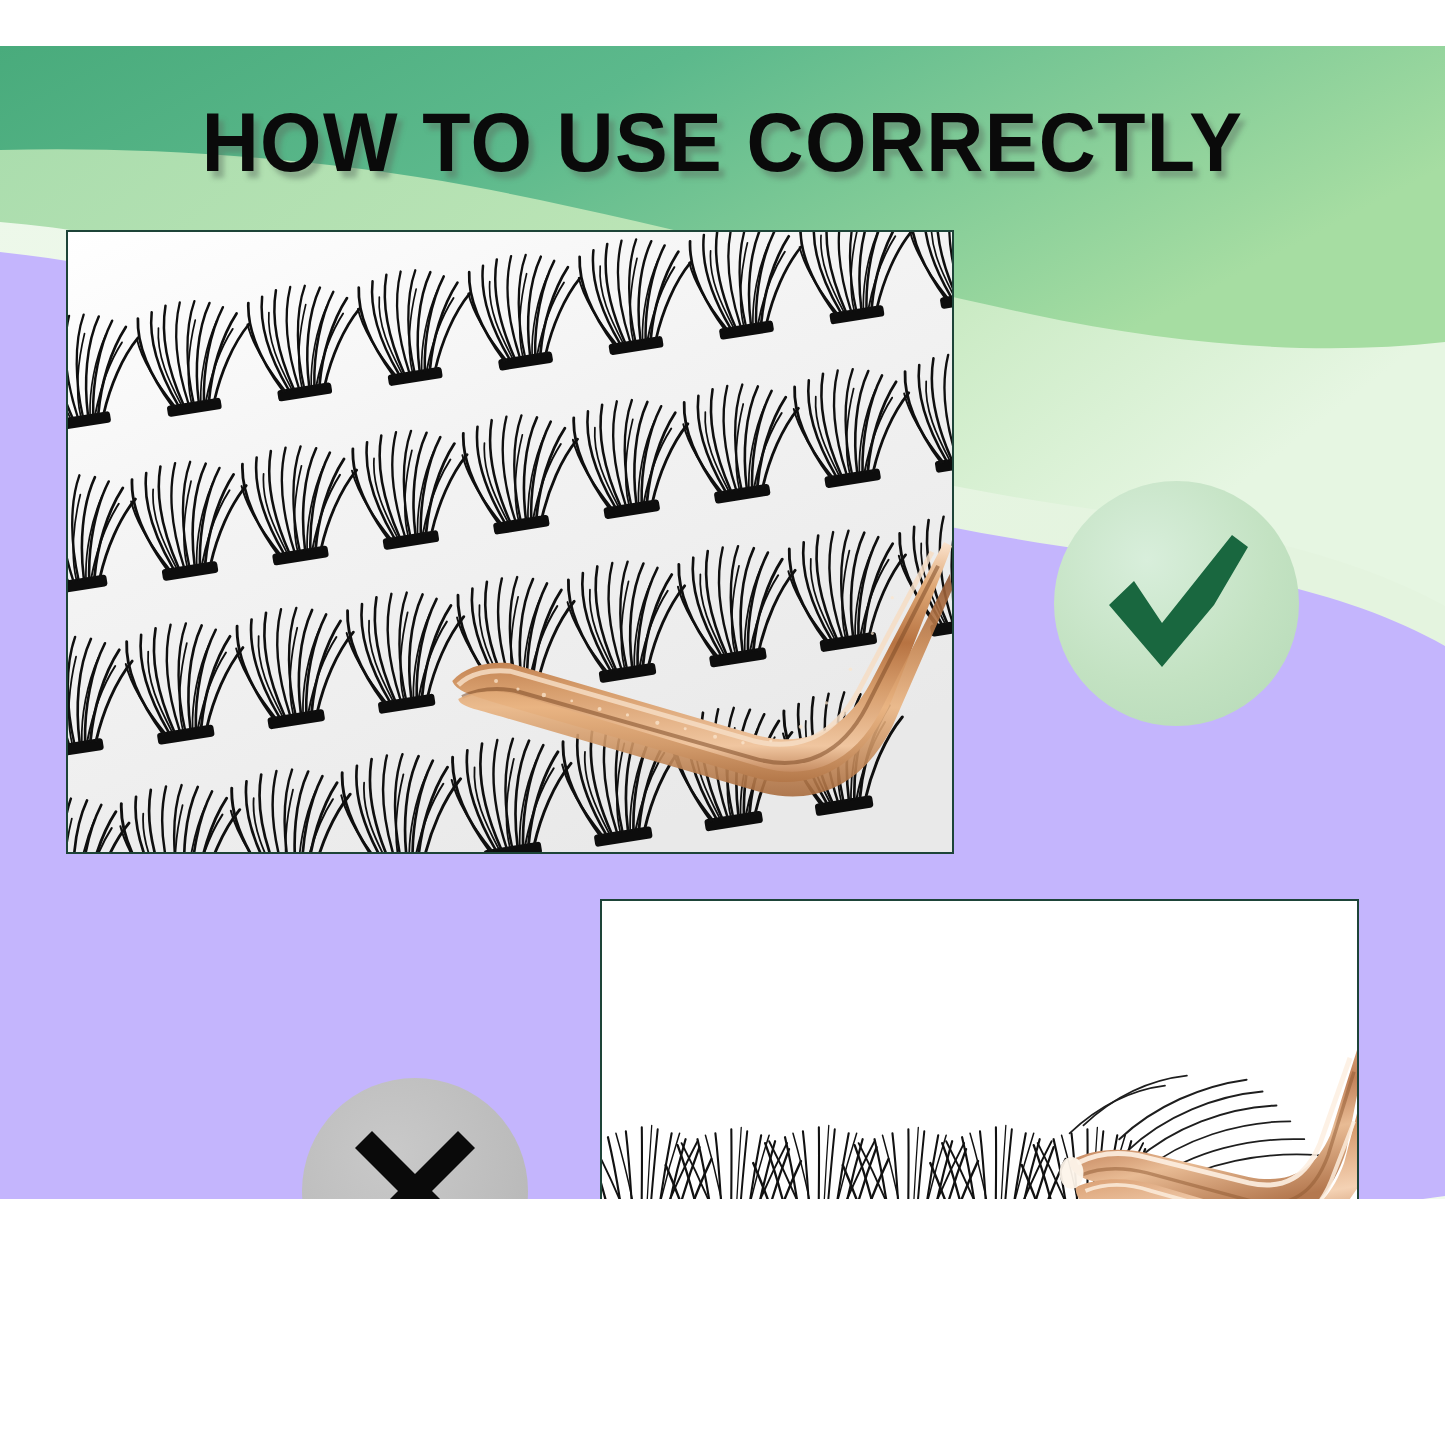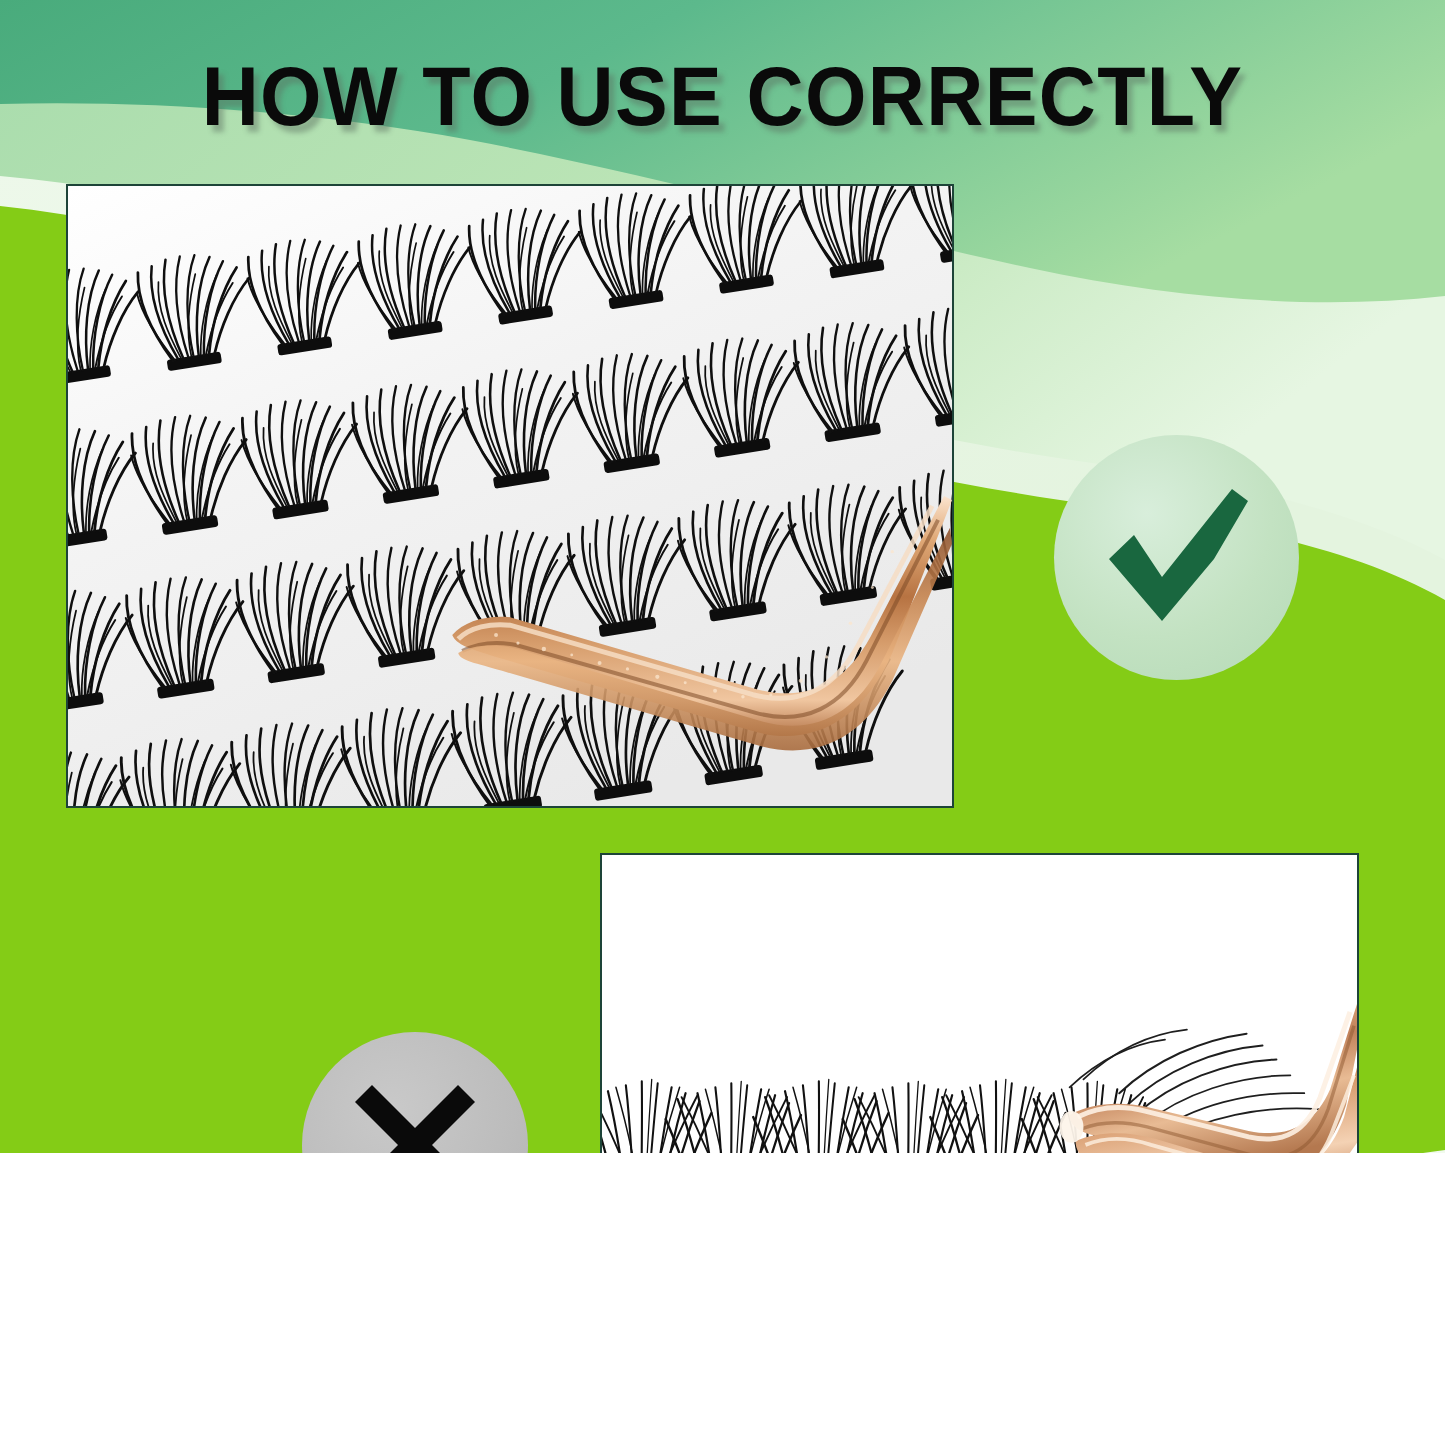--- a/index.html
+++ b/index.html
@@ -3,21 +3,21 @@
 <meta charset="utf-8">
 <style>
   html,body{margin:0;padding:0;}
   body{
     width:1445px;height:1445px;
     background:#ffffff;
     font-family:"Liberation Sans","DejaVu Sans",sans-serif;
     overflow:hidden;
     position:relative;
   }
-  #stage{position:absolute;inset:0;width:1445px;height:1153px;overflow:hidden;background:#84cc16;}
+  #stage{position:absolute;inset:0;width:1445px;height:1153px;overflow:hidden;background:#c4b5fd;margin-top:46px;}
 
   .bg-svg{position:absolute;left:0;top:0;width:1445px;height:1445px;}
 
   
   #page-title{
     position:absolute;
     left:0;top:52px;width:1445px;
     text-align:center;
     font-family:"Liberation Sans","DejaVu Sans",sans-serif;
     font-weight:bold;

